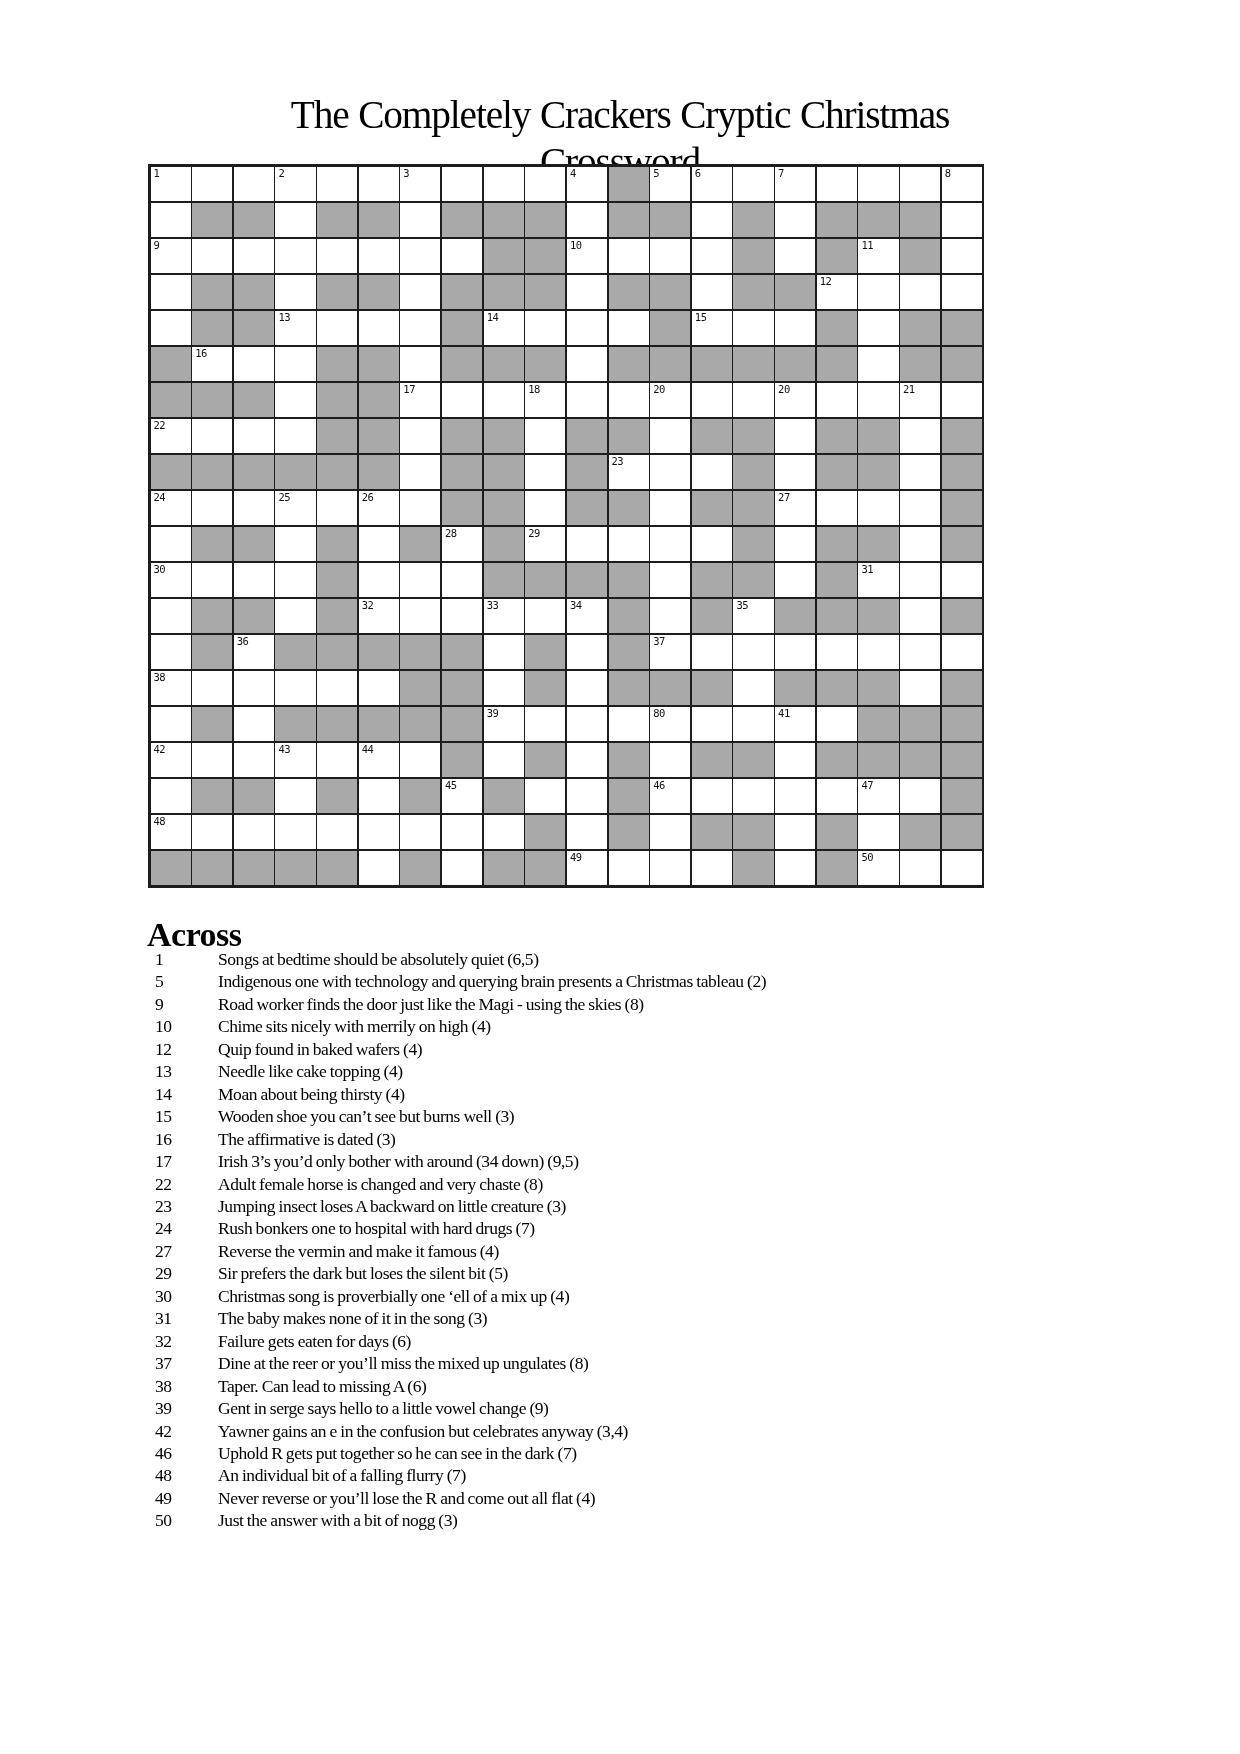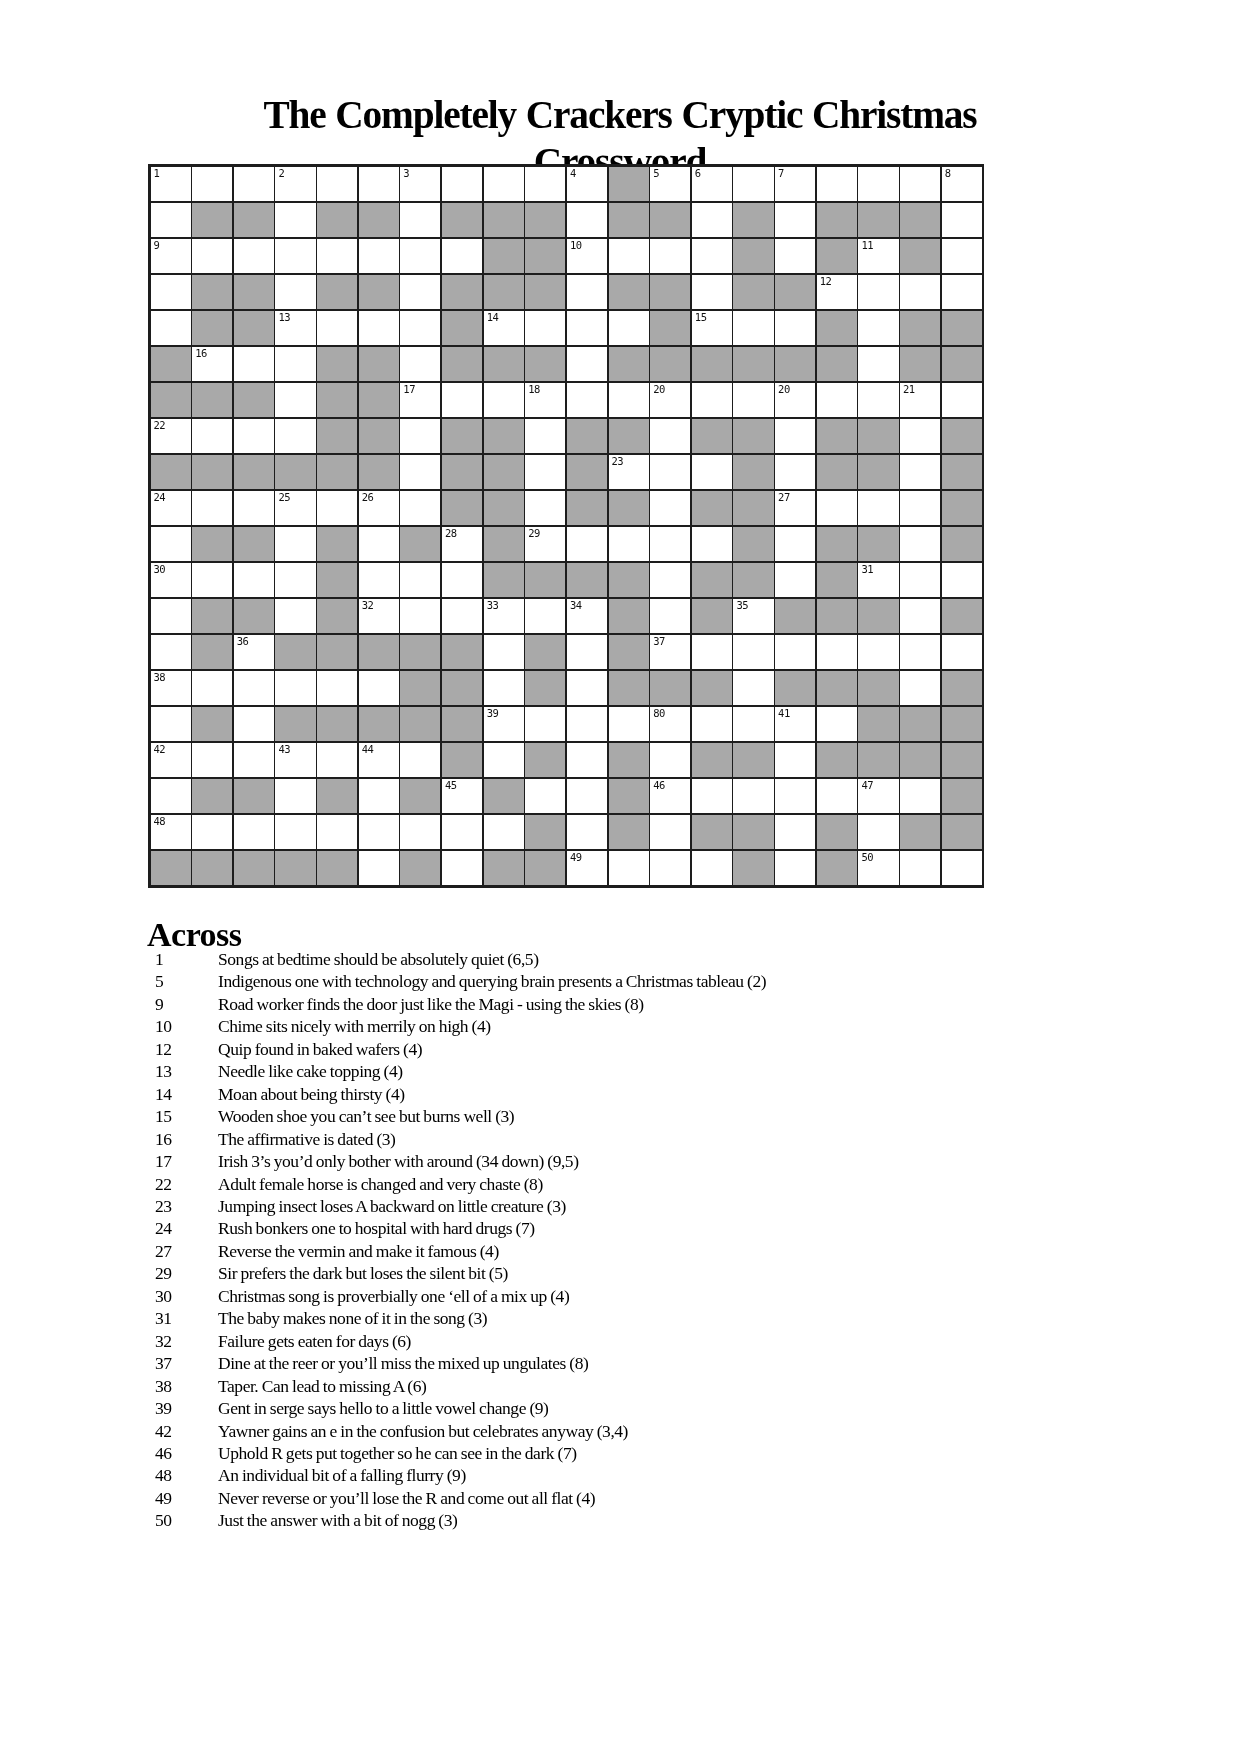--- a/index.html
+++ b/index.html
@@ -8,21 +8,21 @@
     width:1240px;height:1754px;
     background:#ffffff;
     font-family:"Liberation Serif", serif;
     color:#000;
     overflow:hidden;
     margin:0 auto;
   }
   .title{
     position:absolute;top:64px;left:0;right:0;
     text-align:center;
-    font-weight:bold;
+    font-weight:normal;
     font-size:41px;
     line-height:47px;
     letter-spacing:-1.2px;
     word-spacing:1px;
   }
   .title .tline{display:block;transform:scaleX(.96);transform-origin:center;}
   .xgrid{
     position:absolute;left:148px;top:164px;
     background:#1d1d1d;
     padding:2.5px;
@@ -660,21 +660,21 @@
       <div class="clue-row">
         <span>42</span>
         <span>Yawner gains an e in the confusion but celebrates anyway (3,4)</span>
       </div>
       <div class="clue-row">
         <span>46</span>
         <span>Uphold R gets put together so he can see in the dark (7)</span>
       </div>
       <div class="clue-row">
         <span>48</span>
-        <span>An individual bit of a falling flurry (9)</span>
+        <span>An individual bit of a falling flurry (7)</span>
       </div>
       <div class="clue-row">
         <span>49</span>
         <span>Never reverse or you’ll lose the R and come out all flat (4)</span>
       </div>
       <div class="clue-row">
         <span>50</span>
         <span>Just the answer with a bit of nogg (3)</span>
       </div>
     </div>

